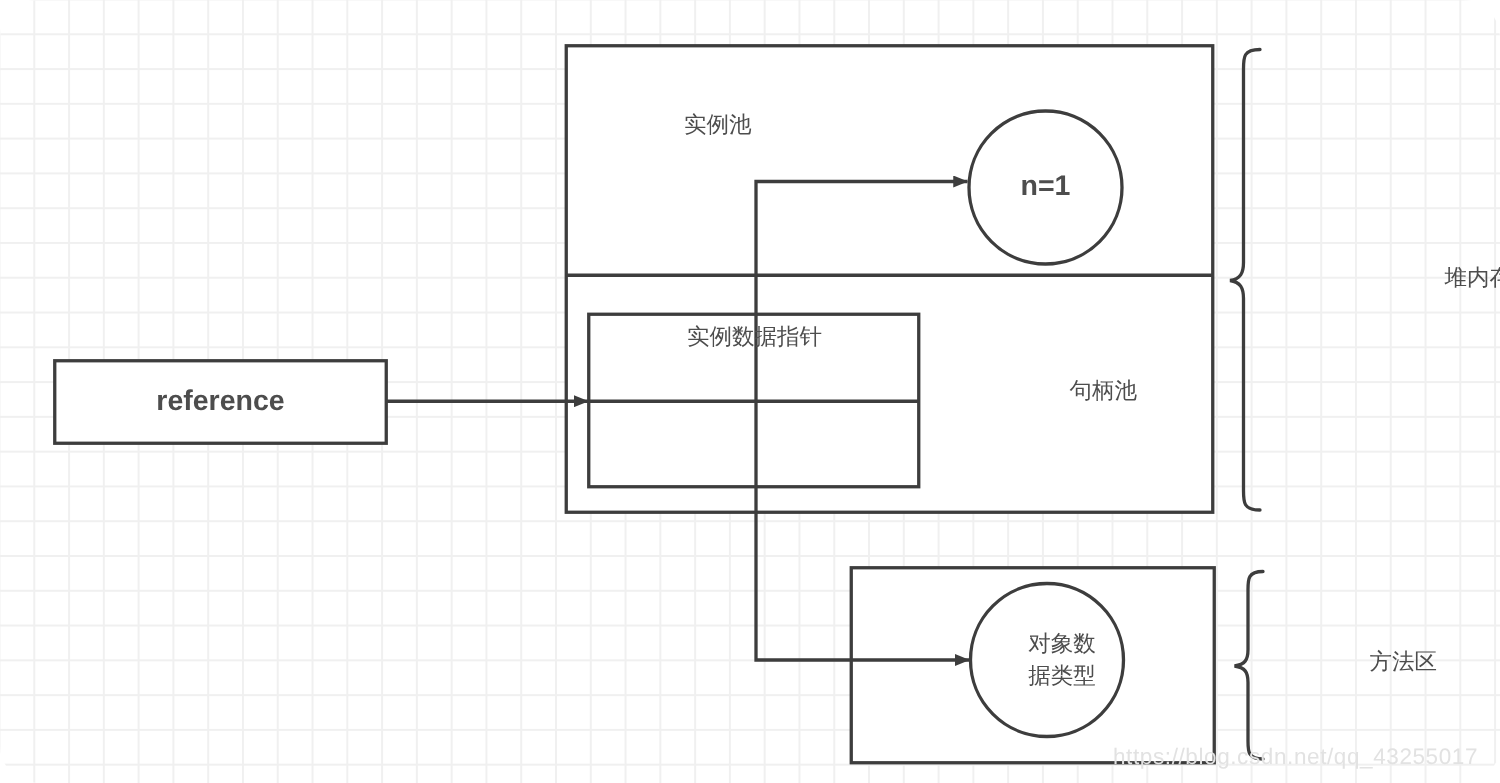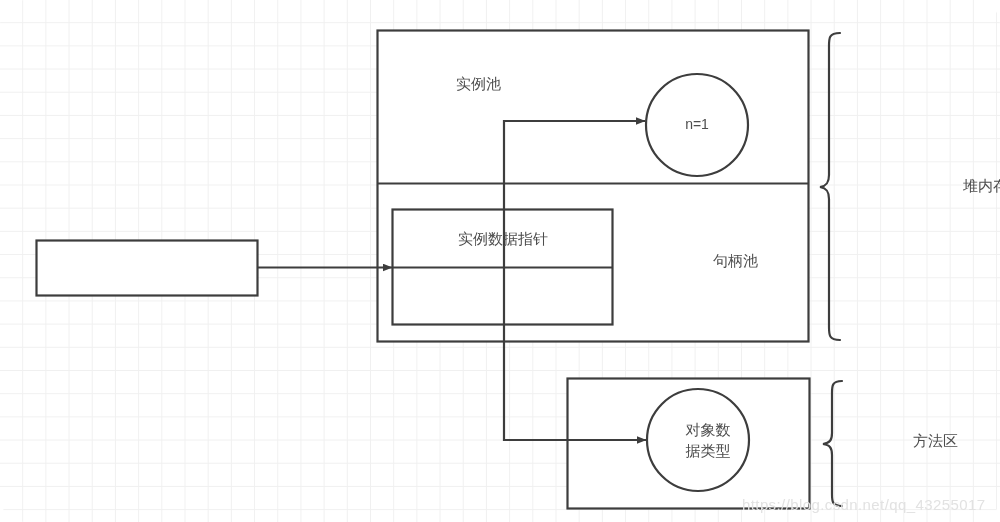--- a/index.html
+++ b/index.html
@@ -31,22 +31,23 @@
   .lbl {
     position: absolute;
     color: #4d4d4d;
     font-size: 15px;
     line-height: 19px;
     white-space: pre;
     text-align: center;
     font-family: "Liberation Sans", "DejaVu Sans", sans-serif;
   }
   .lbl-latin {
-    font-size: 14px;
+    font-size: 19px;
     color: #4d4d4d;
+    font-weight: bold;
   }
   .watermark {
     position: absolute;
     left: 742px;
     top: 496px;
     font-size: 15px;
     color: #e2e2e2;
     letter-spacing: 0.4px;
     white-space: pre;
     font-family: "Liberation Sans", "DejaVu Sans", sans-serif;
@@ -87,22 +88,23 @@
 
     <path d="M840,33 C829,33 829,38 829,46 L829,175 C829,182 827,186 820,187 C827,188 829,192 829,199 L829,327 C829,335 829,340 840,340" fill="none" stroke="#3d3d3d" stroke-width="2.2" stroke-linecap="round"></path>
 
     <path d="M842,381 C832,381 832,386 832,393 L832,433 C832,440 830,443 823,444 C830,445 832,448 832,455 L832,494 C832,501 832,506 842,506" fill="none" stroke="#3d3d3d" stroke-width="2.2" stroke-linecap="round"></path>
   </svg>
 
   <div class="lbl" style="left:441px; top:74px; width:75px;">实例池</div>
 
   <div class="lbl" style="left:698px; top:251px; width:75px;">句柄池</div>
 
+  <div class="lbl lbl-latin" style="left:37px; top:258px; width:220px;">reference</div>
 
-  <div class="lbl" style="left:393px; top:229px; width:220px;">实例数据指针</div>
+  <div class="lbl" style="left:393px; top:216px; width:220px;font-family:Liberation Serif, serif;">实例数据指针</div>
 
 
   <div class="lbl lbl-latin" style="left:647px; top:115px; width:100px;">n=1</div>
 
   <div class="lbl" style="left:648px; top:420px; width:120px;">对象数</div>
 
   <div class="lbl" style="left:648px; top:441px; width:120px;">据类型</div>
 
   <div class="lbl" style="left:948px; top:176px; width:75px;">堆内存</div>
 

